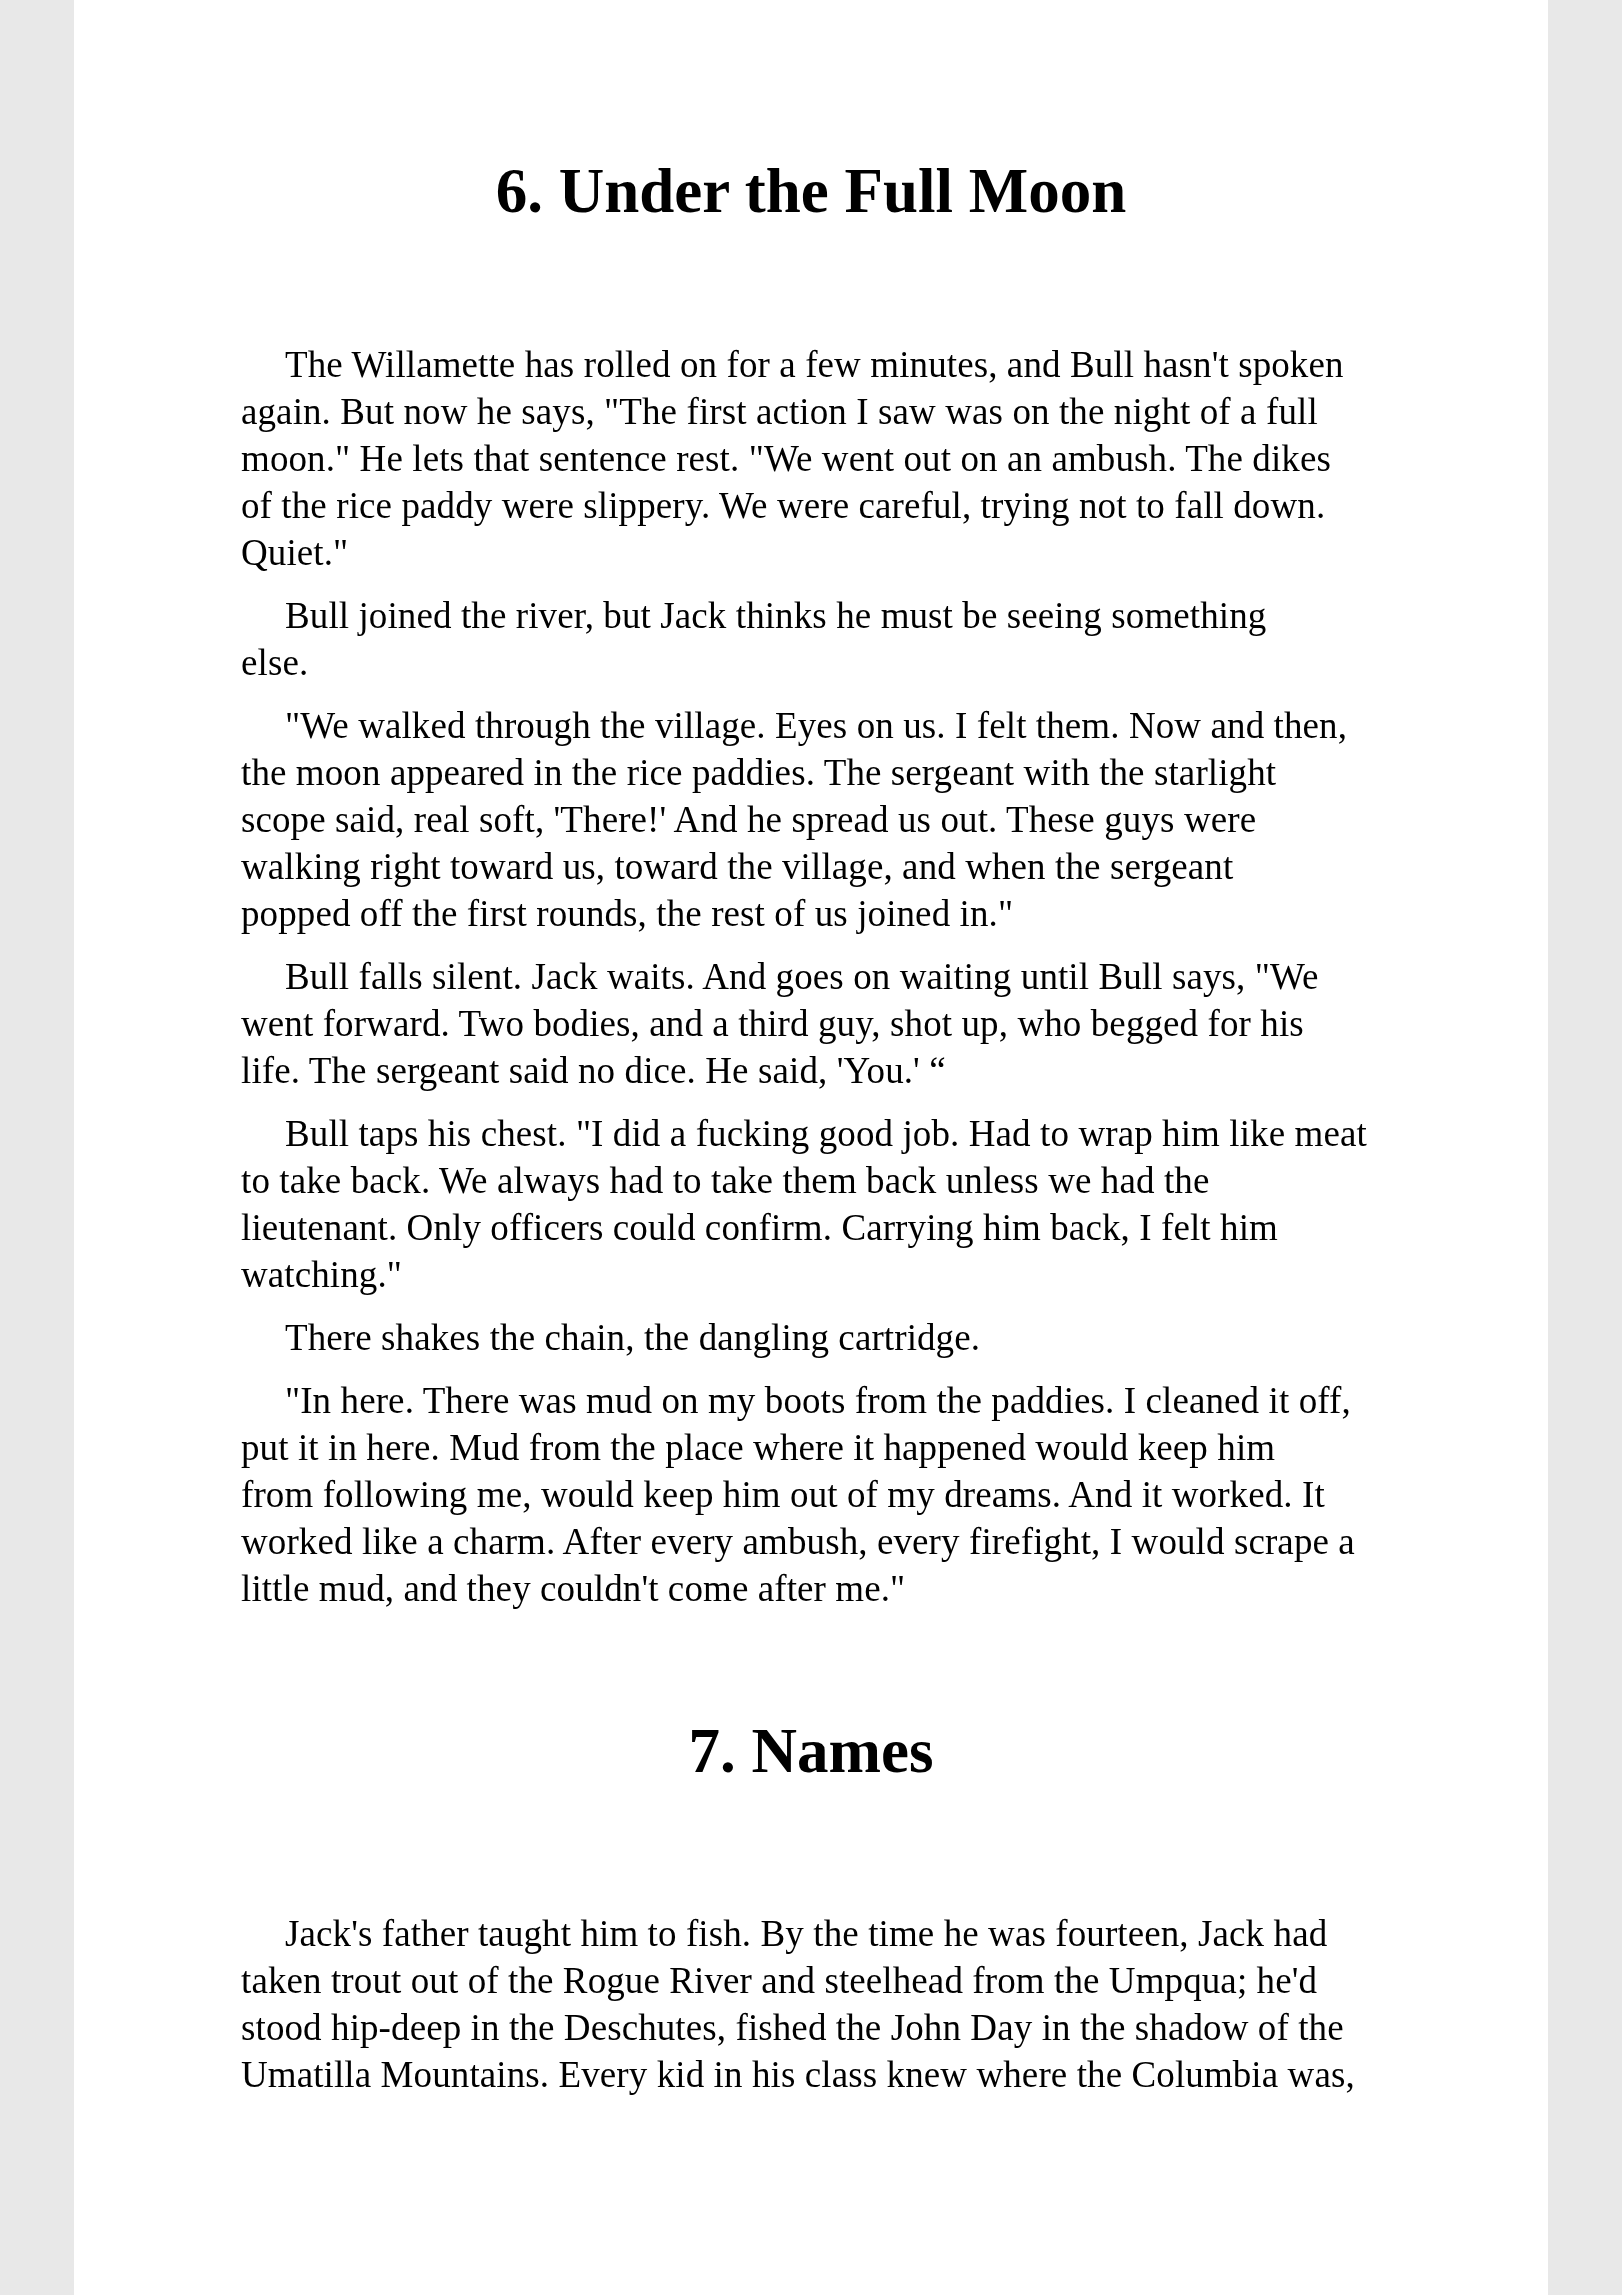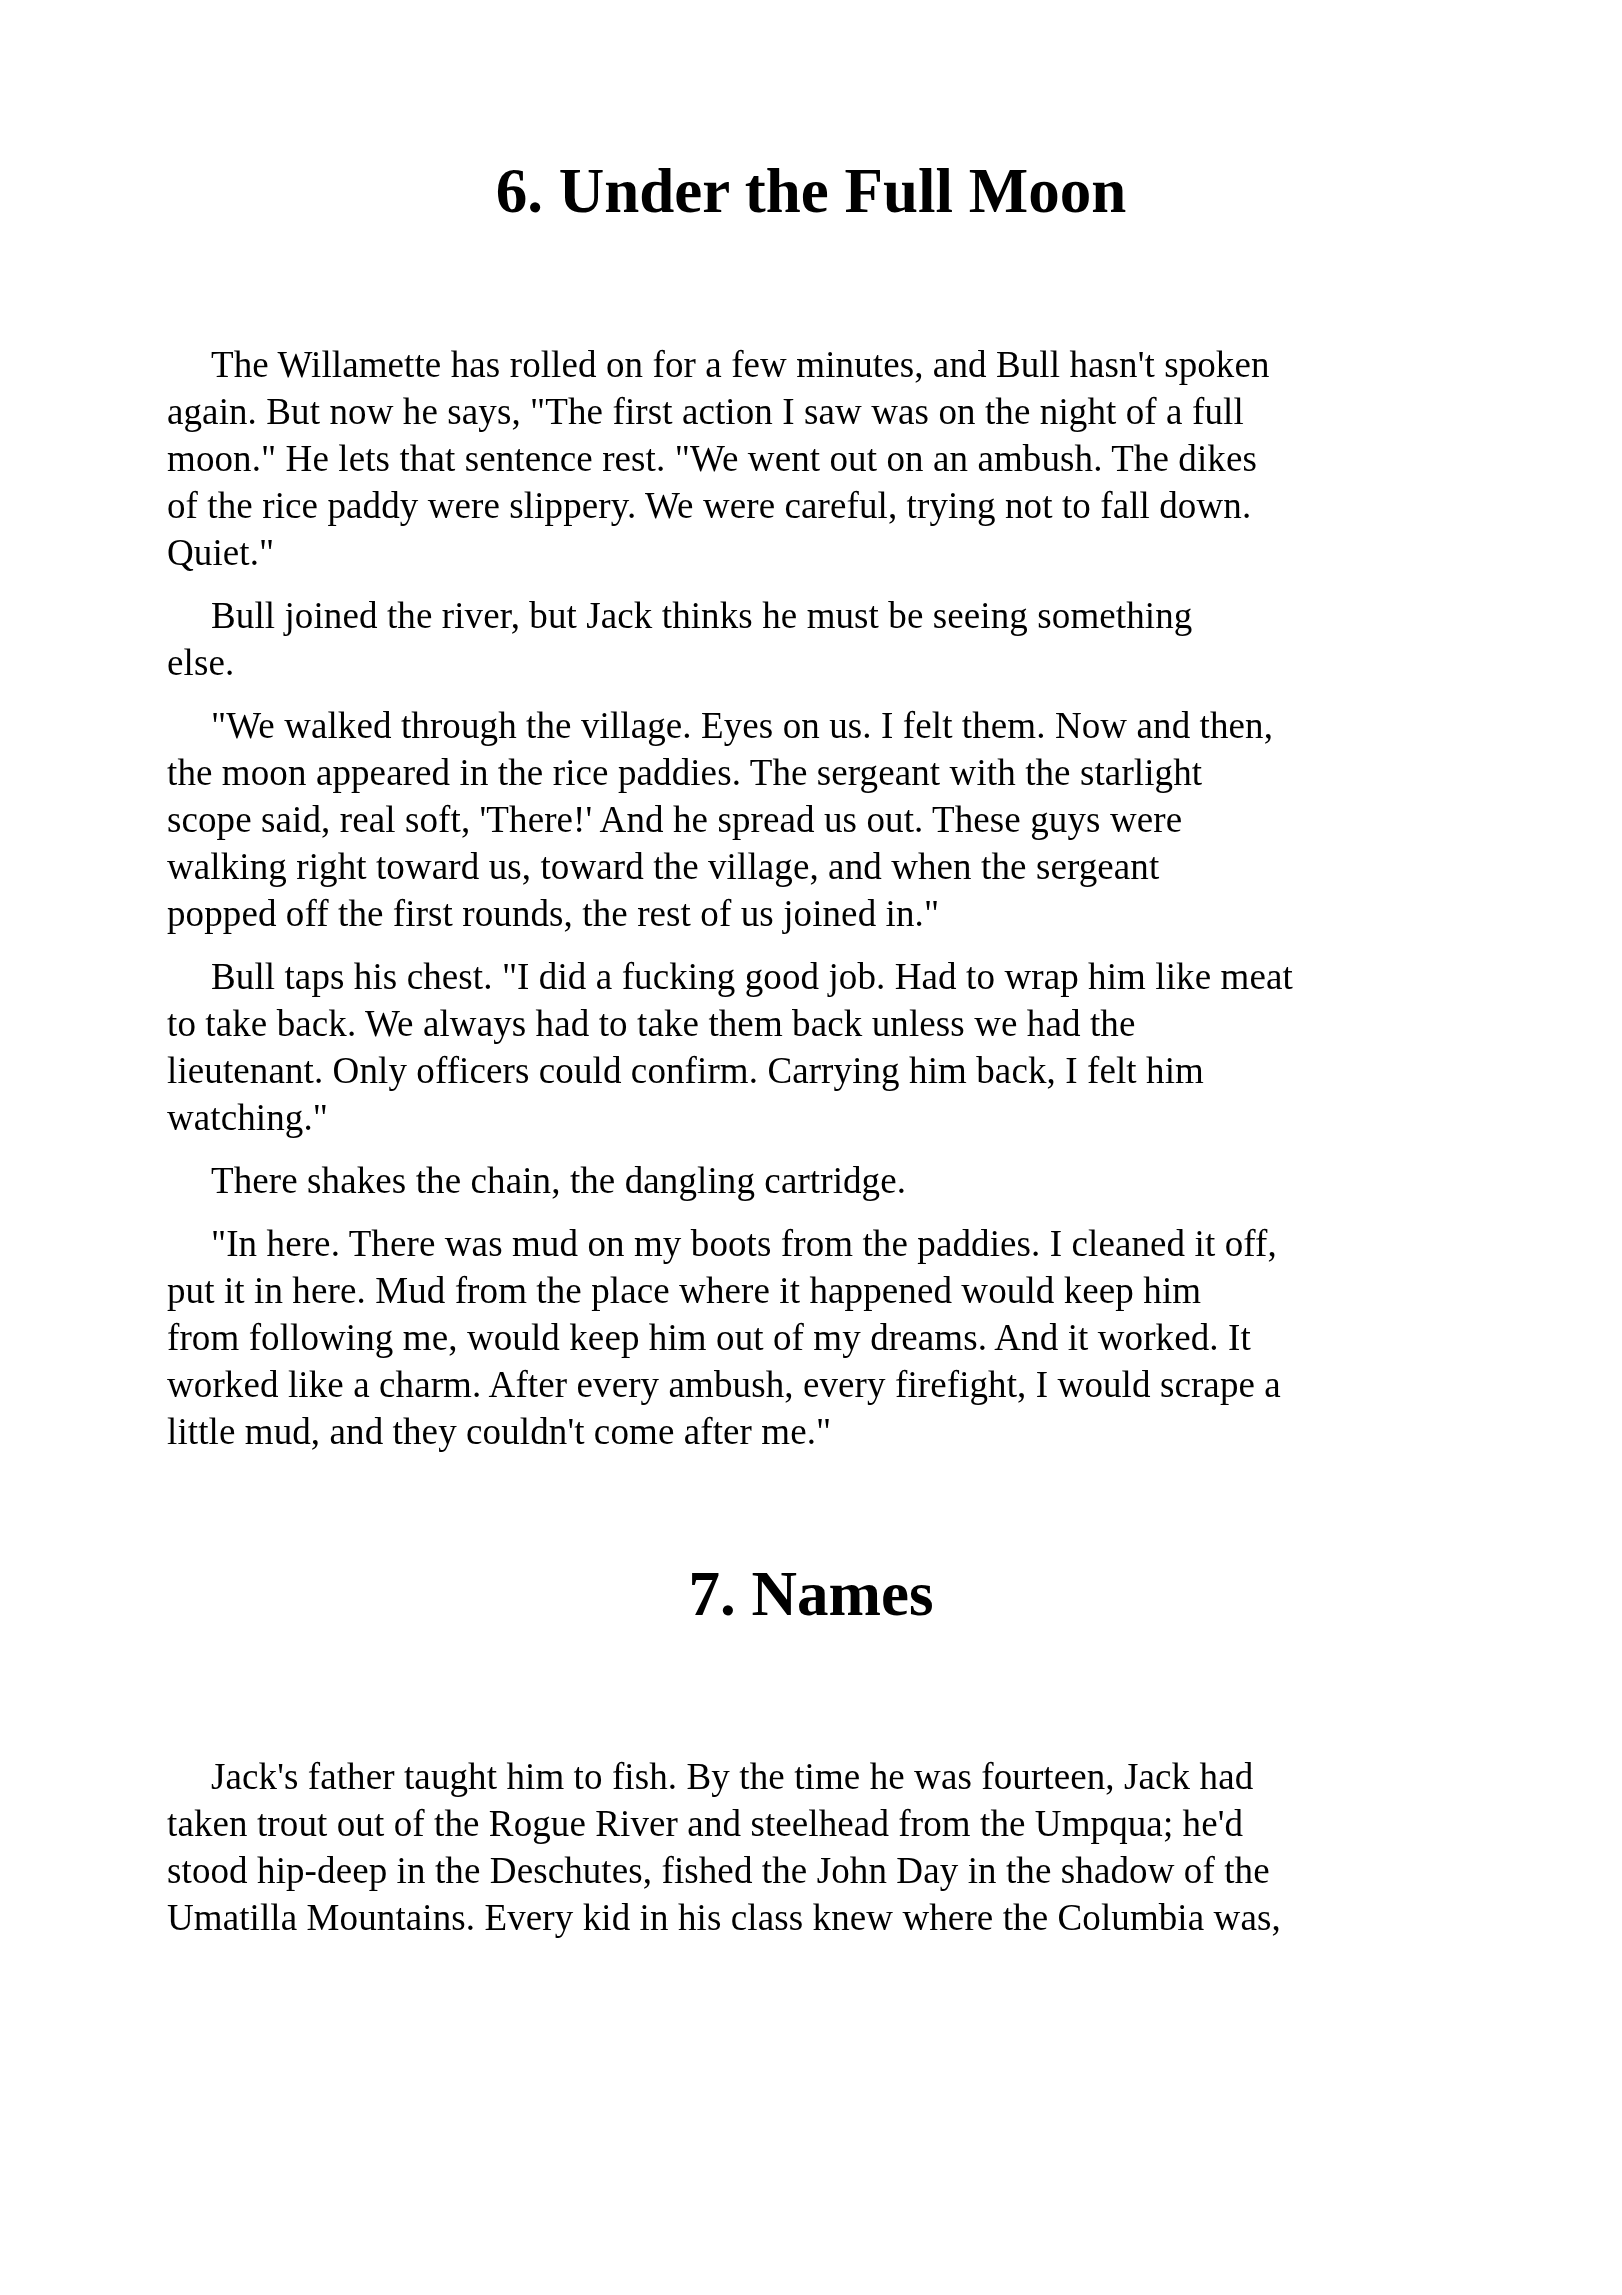--- a/index.html
+++ b/index.html
@@ -1,18 +1,18 @@
 <!DOCTYPE html>
 <html style="font-size:10.5px"><head>
 <meta charset="utf-8">
 <style>
   html, body { margin: 0; padding: 0; background: #e8e8e8; }
   .page {
     position: relative;
-    width: 1622px;
+    width: 1474px;
     height: 2295px;
     margin: 0 auto;
     background: #ffffff;
     color: #000000;
     font-family: "Liberation Serif", "DejaVu Serif", serif;
     box-sizing: border-box;
     padding: 0 167px;
     overflow: hidden;
   }
   .chapter-heading {
@@ -51,20 +51,23 @@
 
     <p class="body-par">Bull joined the river, but Jack thinks he must be seeing something
 else.</p>
 
     <p class="body-par">"We walked through the village. Eyes on us. I felt them. Now and then,
 the moon appeared in the rice paddies. The sergeant with the starlight
 scope said, real soft, 'There!' And he spread us out. These guys were
 walking right toward us, toward the village, and when the sergeant
 popped off the first rounds, the rest of us joined in."</p>
 
+    <p class="body-par">Bull falls silent. Jack waits. And goes on waiting until Bull says, "We
+went forward. Two bodies, and a third guy, shot up, who begged for his
+life. The sergeant said no dice. He said, 'You.' “</p>
 
     <p class="body-par">Bull taps his chest. "I did a fucking good job. Had to wrap him like meat
 to take back. We always had to take them back unless we had the
 lieutenant. Only officers could confirm. Carrying him back, I felt him
 watching."</p>
 
     <p class="body-par">There shakes the chain, the dangling cartridge.</p>
 
     <p class="body-par">"In here. There was mud on my boots from the paddies. I cleaned it off,
 put it in here. Mud from the place where it happened would keep him

